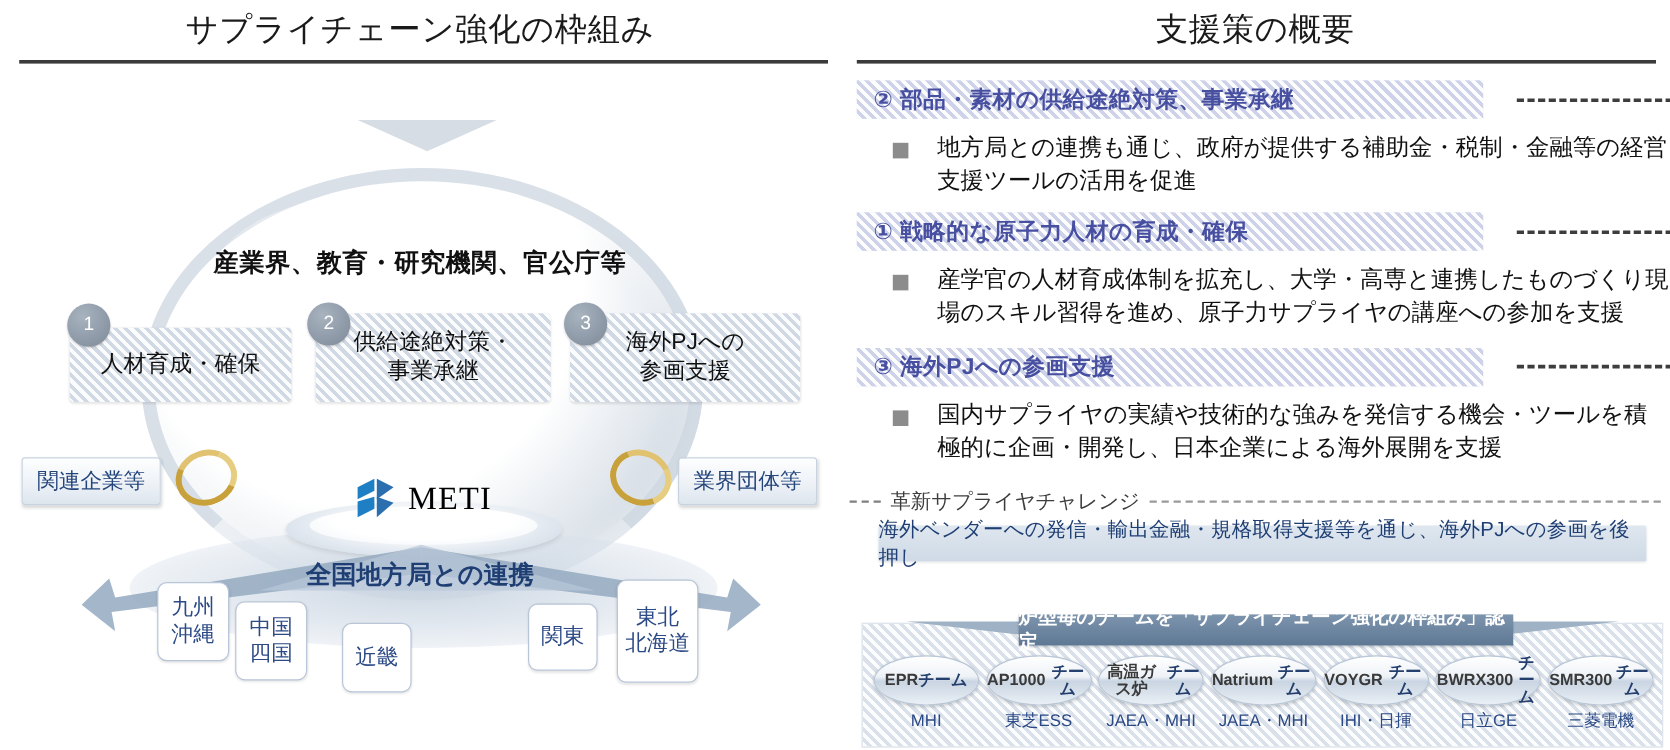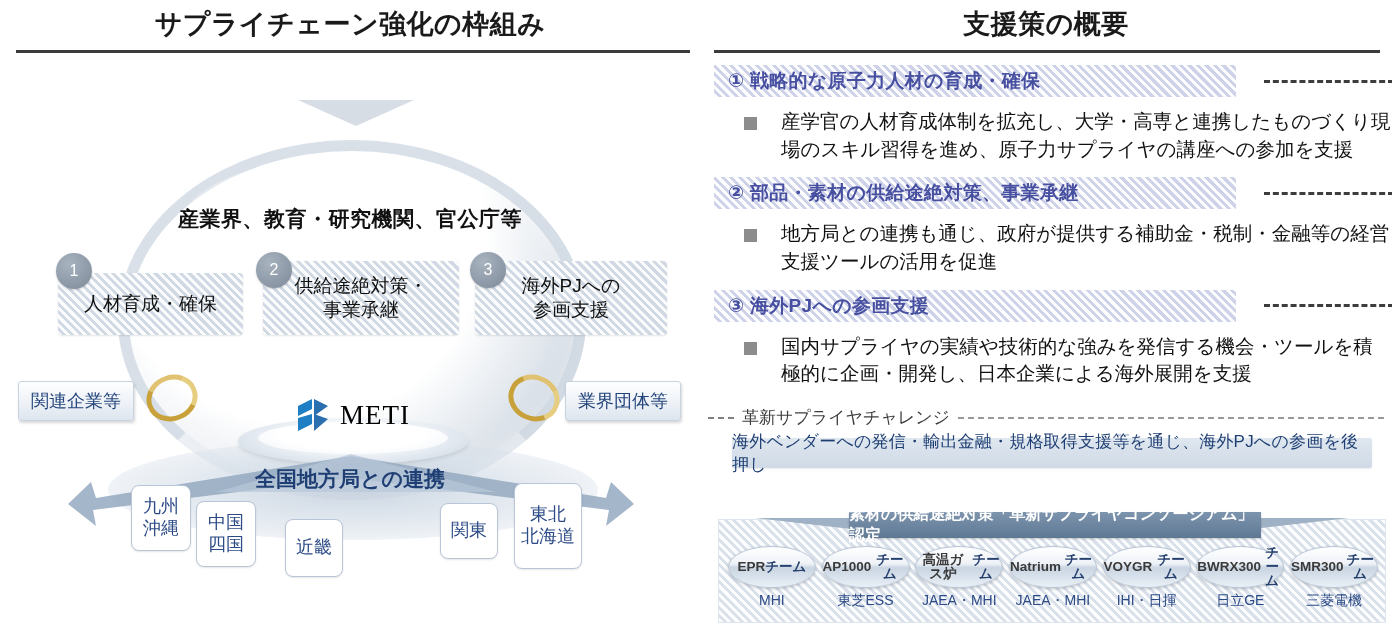--- a/index.html
+++ b/index.html
@@ -13,21 +13,21 @@
   .slide { position: relative; width: 1392px; height: 625px; }
 
   
   .panel { position: absolute; top: 0; height: 625px; }
   .panel-left  { left: 0;   width: 700px; }
   .panel-right { left: 700px; width: 692px; }
 
   .panel-title {
     text-align: center;
     font-size: 27px;
-    font-weight: bold;
+    font-weight: normal;
     color: #1a1a1a;
     letter-spacing: 0.5px;
     padding-top: 6px;
   }
   .title-rule {
     height: 3px; background: #3b3b3b; margin-top: 8px;
   }
   .panel-left .title-rule  { margin-left: 16px; margin-right: 10px; }
   .panel-right .title-rule { margin-left: 14px; margin-right: 12px; }
 
@@ -313,44 +313,44 @@
     <div class="region r1">九州<br>沖縄</div>
     <div class="region r3">近畿</div>
     <div class="region r5">関東</div>
     <div class="region r6">東北<br>北海道</div>
   </div>
 
   <div class="panel panel-right">
     <div class="panel-title">支援策の概要</div>
     <div class="title-rule"></div>
 
+    <div style="margin-top:14px;">
+      <div class="sec-head">
+        <span>② 部品・素材の供給途絶対策、事業承継</span>
+        <div class="sec-dash"></div>
+      </div>
+      <div class="bullet-row">
+        <div class="bullet-sq"></div>
+        <div class="bullet-txt">地方局との連携も通じ、政府が提供する補助金・税制・金融等の経営支援ツールの活用を促進</div>
+      </div>
+    </div>
+
     <div style="margin-top:12px;">
       <div class="sec-head">
         <span>① 戦略的な原子力人材の育成・確保</span>
         <div class="sec-dash"></div>
       </div>
       <div class="bullet-row">
         <div class="bullet-sq"></div>
         <div class="bullet-txt">産学官の人材育成体制を拡充し、大学・高専と連携したものづくり現場のスキル習得を進め、原子力サプライヤの講座への参加を支援</div>
       </div>
     </div>
 
     <div style="margin-top:14px;">
       <div class="sec-head">
-        <span>② 部品・素材の供給途絶対策、事業承継</span>
-        <div class="sec-dash"></div>
-      </div>
-      <div class="bullet-row">
-        <div class="bullet-sq"></div>
-        <div class="bullet-txt">地方局との連携も通じ、政府が提供する補助金・税制・金融等の経営支援ツールの活用を促進</div>
-      </div>
-    </div>
-
-    <div style="margin-top:14px;">
-      <div class="sec-head">
         <span>③ 海外PJへの参画支援</span>
         <div class="sec-dash"></div>
       </div>
       <div class="bullet-row">
         <div class="bullet-sq"></div>
         <div class="bullet-txt">国内サプライヤの実績や技術的な強みを発信する機会・ツールを積極的に企画・開発し、日本企業による海外展開を支援</div>
       </div>
     </div>
 
     <div class="chal-line">
@@ -358,21 +358,21 @@
       <div class="chal-lbl">革新サプライヤチャレンジ</div>
       <div class="chal-post"></div>
     </div>
 
     <div class="blue-bar">海外ベンダーへの発信・輸出金融・規格取得支援等を通じ、海外PJへの参画を後押し</div>
   </div>
 
   <div class="consort">
     <div class="ribbon-wing wing-l"></div>
     <div class="ribbon-wing wing-r"></div>
-    <div class="consort-ribbon">素材の供給途絶対策「革新サプライヤコンソーシアム」認定</div>
+    <div class="consort-ribbon">炉型毎のチームを「サプライチェーン強化の枠組み」認定</div>
 
     <div class="teams">
       <div class="team">
         <div class="team-oval">
           <div class="team-name">EPR</div>
           <div class="team-sub">チーム</div>
         </div>
         <div class="team-corp">MHI</div>
       </div>
       <div class="team">

